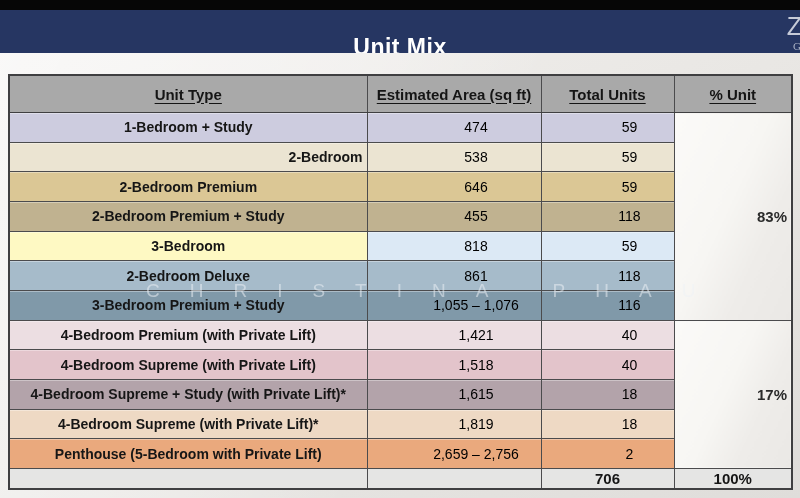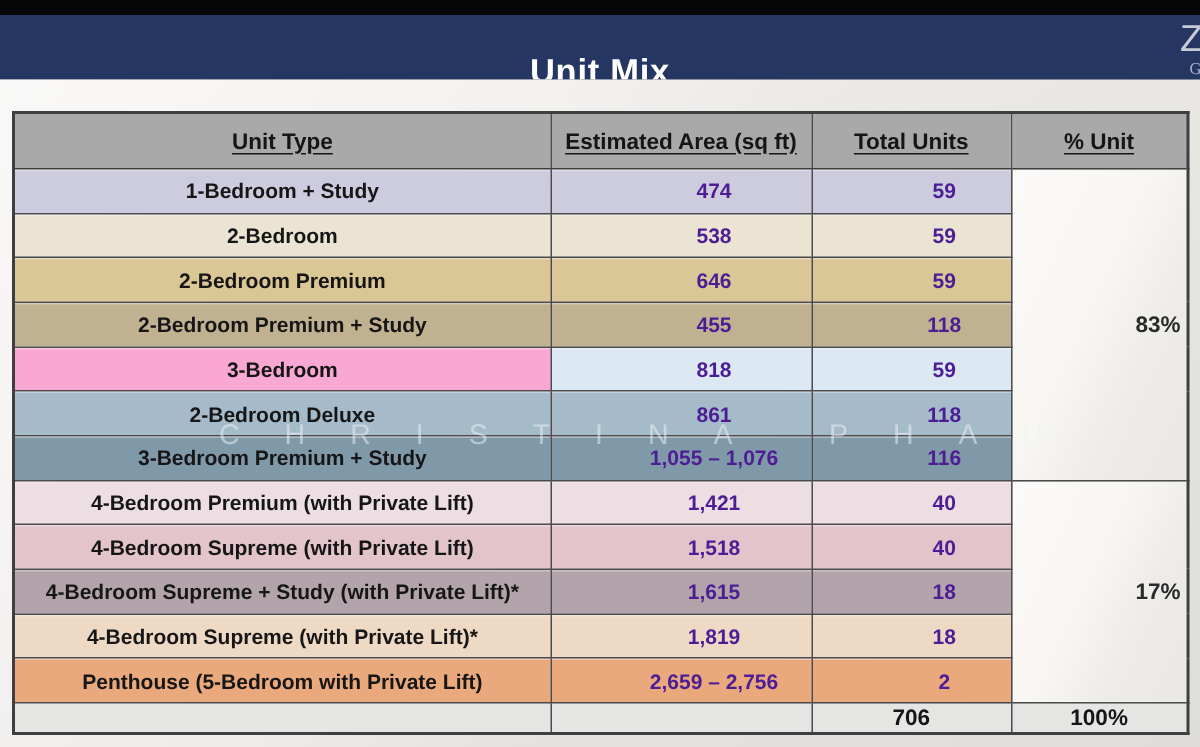--- a/index.html
+++ b/index.html
@@ -39,21 +39,21 @@
   }
   td,th{border:1px solid #4b4b4d;padding:0 4px;text-align:center;overflow:hidden;white-space:nowrap;}
   table{border:2px solid #3f3f41;}
   thead th{
     background:#a9a9a9;height:36px;font-size:15px;font-weight:700;color:#151515;
     text-decoration:underline;text-underline-offset:3px;border-bottom:1.5px solid #3f3f41;
   }
   tbody tr{height:29px;}
   tbody td.c-row{box-shadow:inset 0 1px 0 rgba(255,255,255,.35);}
   td.cell-type{font-weight:700;color:#161616;}
-  td.cell-num{font-weight:700;color:#4c1d95;padding-left:48px;}
+  td.cell-num{font-weight:400;color:#000000;padding-left:48px;}
   td.c-pct{
     background:linear-gradient(115deg,#fbfaf8 0%,#f7f6f3 45%,#eeecE9 70%,#eae8e5 100%);
     font-weight:600;font-size:15px;color:#2a2a2a;text-align:right;
   }
   tr.total-row{height:20px;}
   tr.total-row td{background:#e5e5e4;font-weight:700;font-size:15px;color:#151515;}
   
   .watermark{
     position:absolute;left:146px;top:280px;z-index:5;
     color:rgba(238,242,246,.52);font-size:19px;font-weight:400;
@@ -92,36 +92,36 @@
     </tr>
   </thead>
   <tbody>
     <tr>
       <td class="c-row cell-type" style="background: rgb(205, 204, 223);">1-Bedroom + Study</td>
       <td class="c-row cell-num" style="background: rgb(205, 204, 223);">474</td>
       <td class="c-row cell-num" style="background: rgb(205, 204, 223);">59</td>
       <td class="c-pct" rowspan="7">83%</td>
     </tr>
     <tr>
-      <td class="c-row cell-type" style="background: rgb(235, 228, 210);">2-Bedroom</td>
+      <td class="c-row cell-type" style="background: rgb(235, 228, 210); text-align: right;">2-Bedroom</td>
       <td class="c-row cell-num" style="background: rgb(235, 228, 210);">538</td>
       <td class="c-row cell-num" style="background: rgb(235, 228, 210);">59</td>
     </tr>
     <tr>
       <td class="c-row cell-type" style="background: rgb(219, 199, 149);">2-Bedroom Premium</td>
       <td class="c-row cell-num" style="background: rgb(219, 199, 149);">646</td>
       <td class="c-row cell-num" style="background: rgb(219, 199, 149);">59</td>
     </tr>
     <tr>
       <td class="c-row cell-type" style="background: rgb(192, 178, 144);">2-Bedroom Premium + Study</td>
       <td class="c-row cell-num" style="background: rgb(192, 178, 144);">455</td>
       <td class="c-row cell-num" style="background: rgb(192, 178, 144);">118</td>
     </tr>
     <tr>
-      <td class="c-row cell-type" style="background: #f9a8d4;">3-Bedroom</td>
+      <td class="c-row cell-type" style="background: #fef9c3;">3-Bedroom</td>
       <td class="c-row cell-num" style="background: rgb(220, 233, 245);">818</td>
       <td class="c-row cell-num" style="background: rgb(220, 233, 245);">59</td>
     </tr>
     <tr>
       <td class="c-row cell-type" style="background: rgb(166, 187, 202);">2-Bedroom Deluxe</td>
       <td class="c-row cell-num" style="background: rgb(166, 187, 202);">861</td>
       <td class="c-row cell-num" style="background: rgb(166, 187, 202);">118</td>
     </tr>
     <tr>
       <td class="c-row cell-type" style="background: rgb(128, 153, 169);">3-Bedroom Premium + Study</td>

